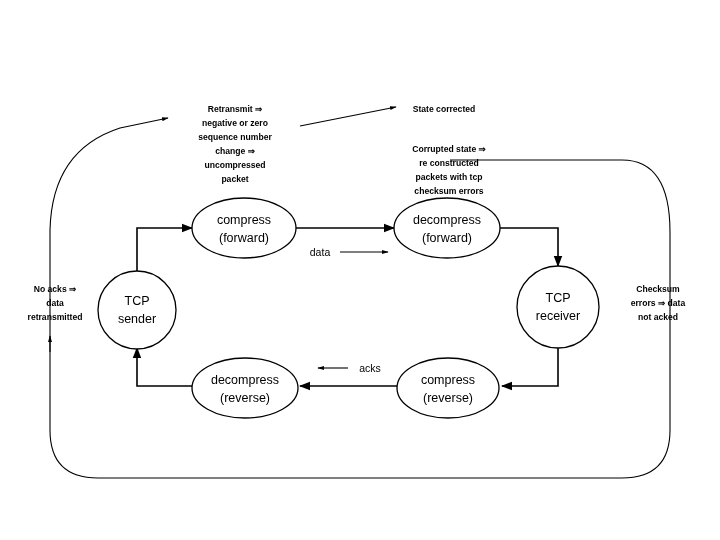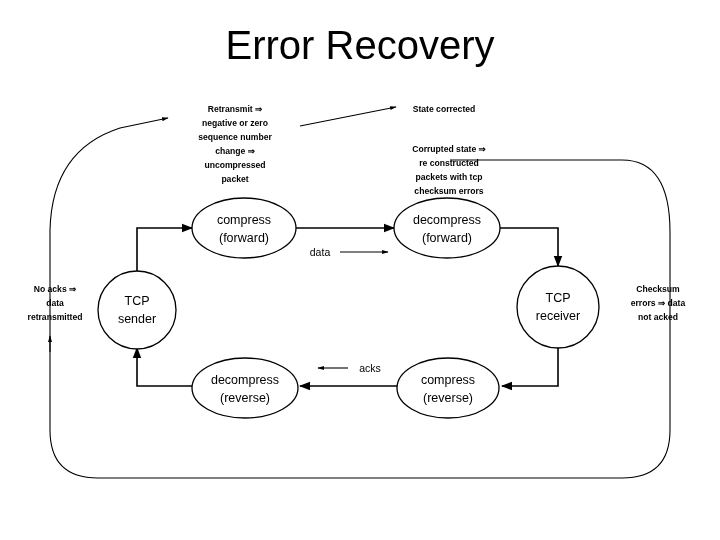--- a/index.html
+++ b/index.html
@@ -76,21 +76,20 @@
     font-weight: 700;
     fill: #000000;
     text-anchor: middle;
   }
 </style>
 </head>
 <body>
 
 <div id="slide">
 
-  <div id="slide-title">Error Recovery</div>
 
   <svg id="diagram" viewBox="0 0 720 540" xmlns="http://www.w3.org/2000/svg">
 
     <defs>
       <marker id="arrowSolid" viewBox="0 0 10 10" refX="9" refY="5" markerWidth="7" markerHeight="7" orient="auto-start-reverse">
         <path d="M 0 1.2 L 10 5 L 0 8.8 z" fill="#000000"></path>
       </marker>
       <marker id="arrowThin" viewBox="0 0 10 10" refX="9" refY="5" markerWidth="6" markerHeight="6" orient="auto-start-reverse">
         <path d="M 0 2 L 10 5 L 0 8 z" fill="#000000"></path>
       </marker>

